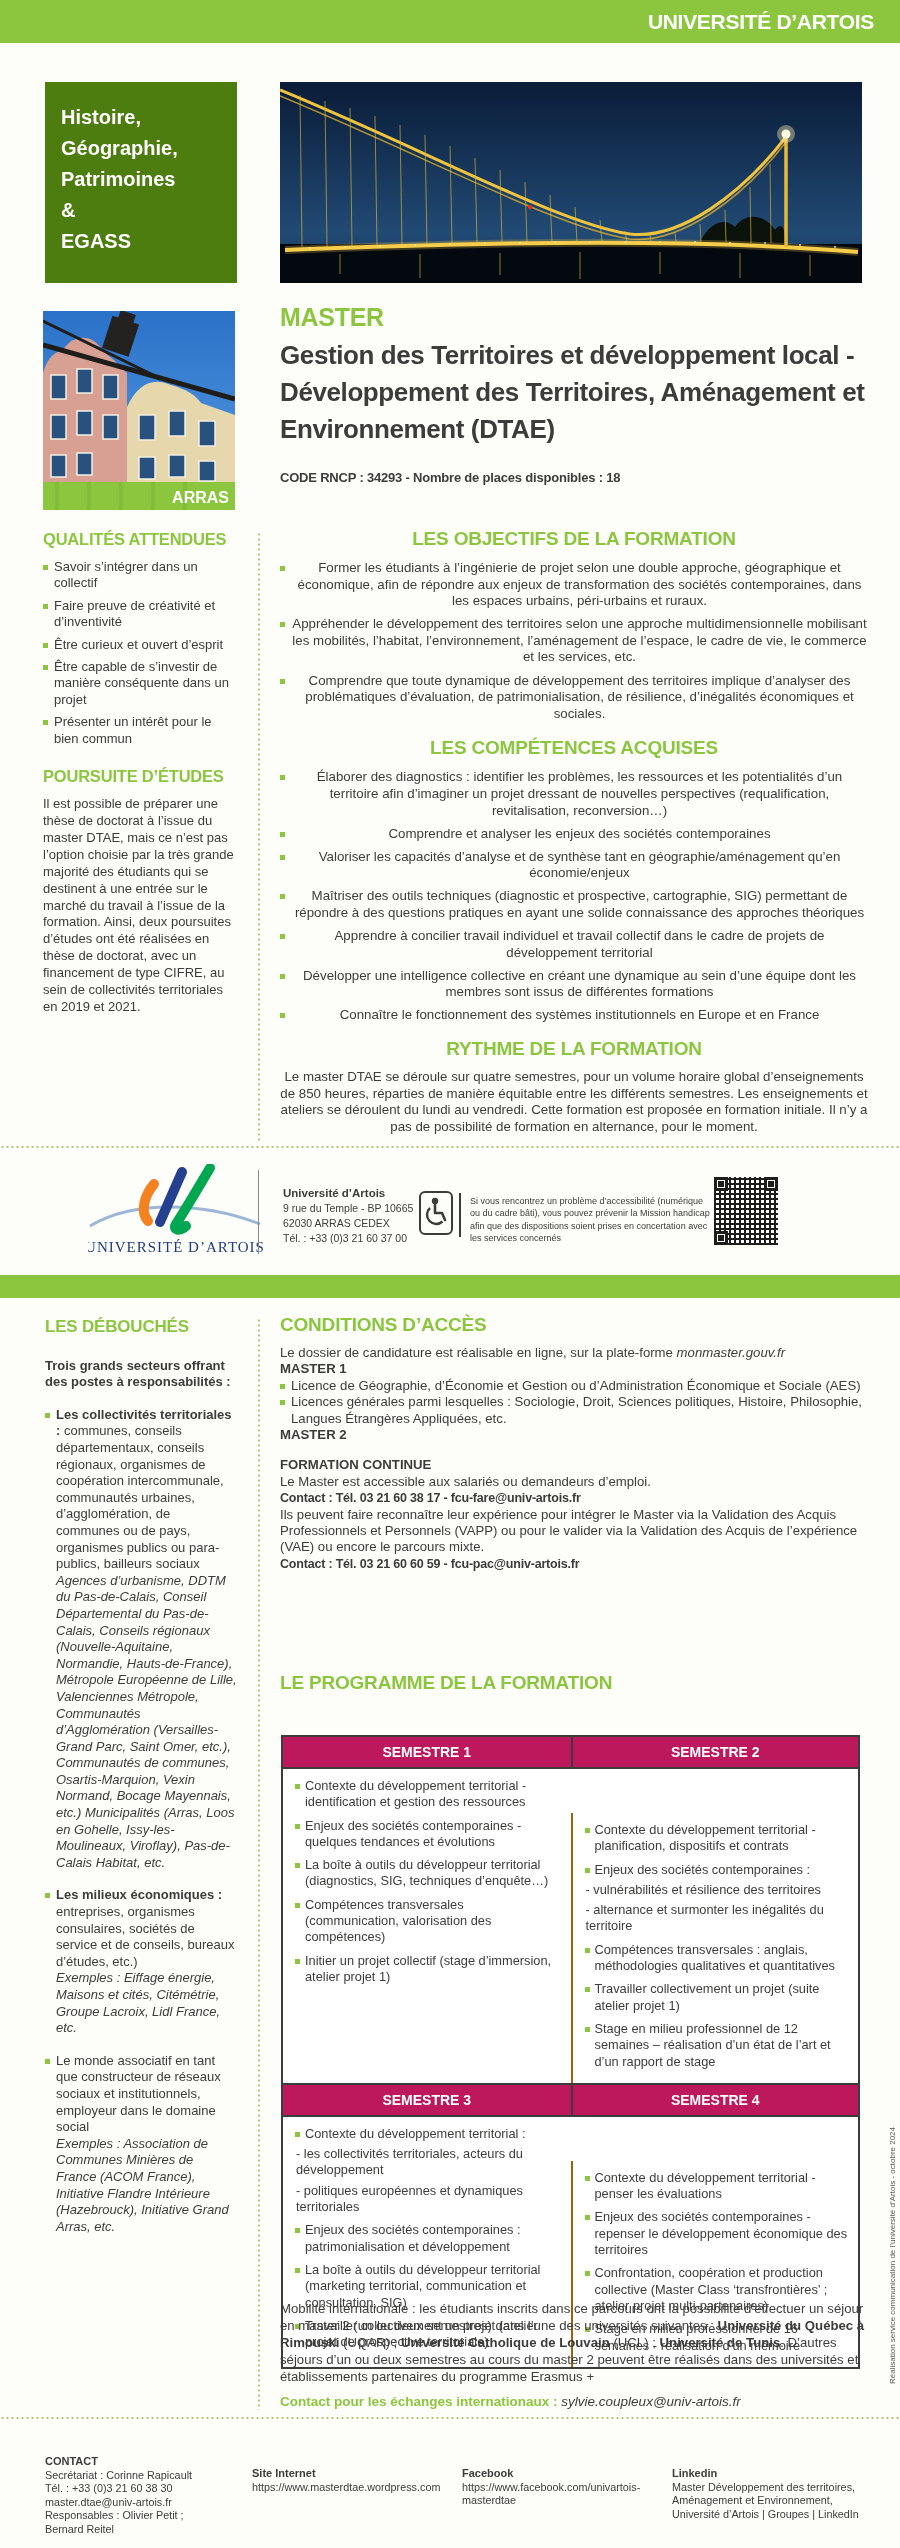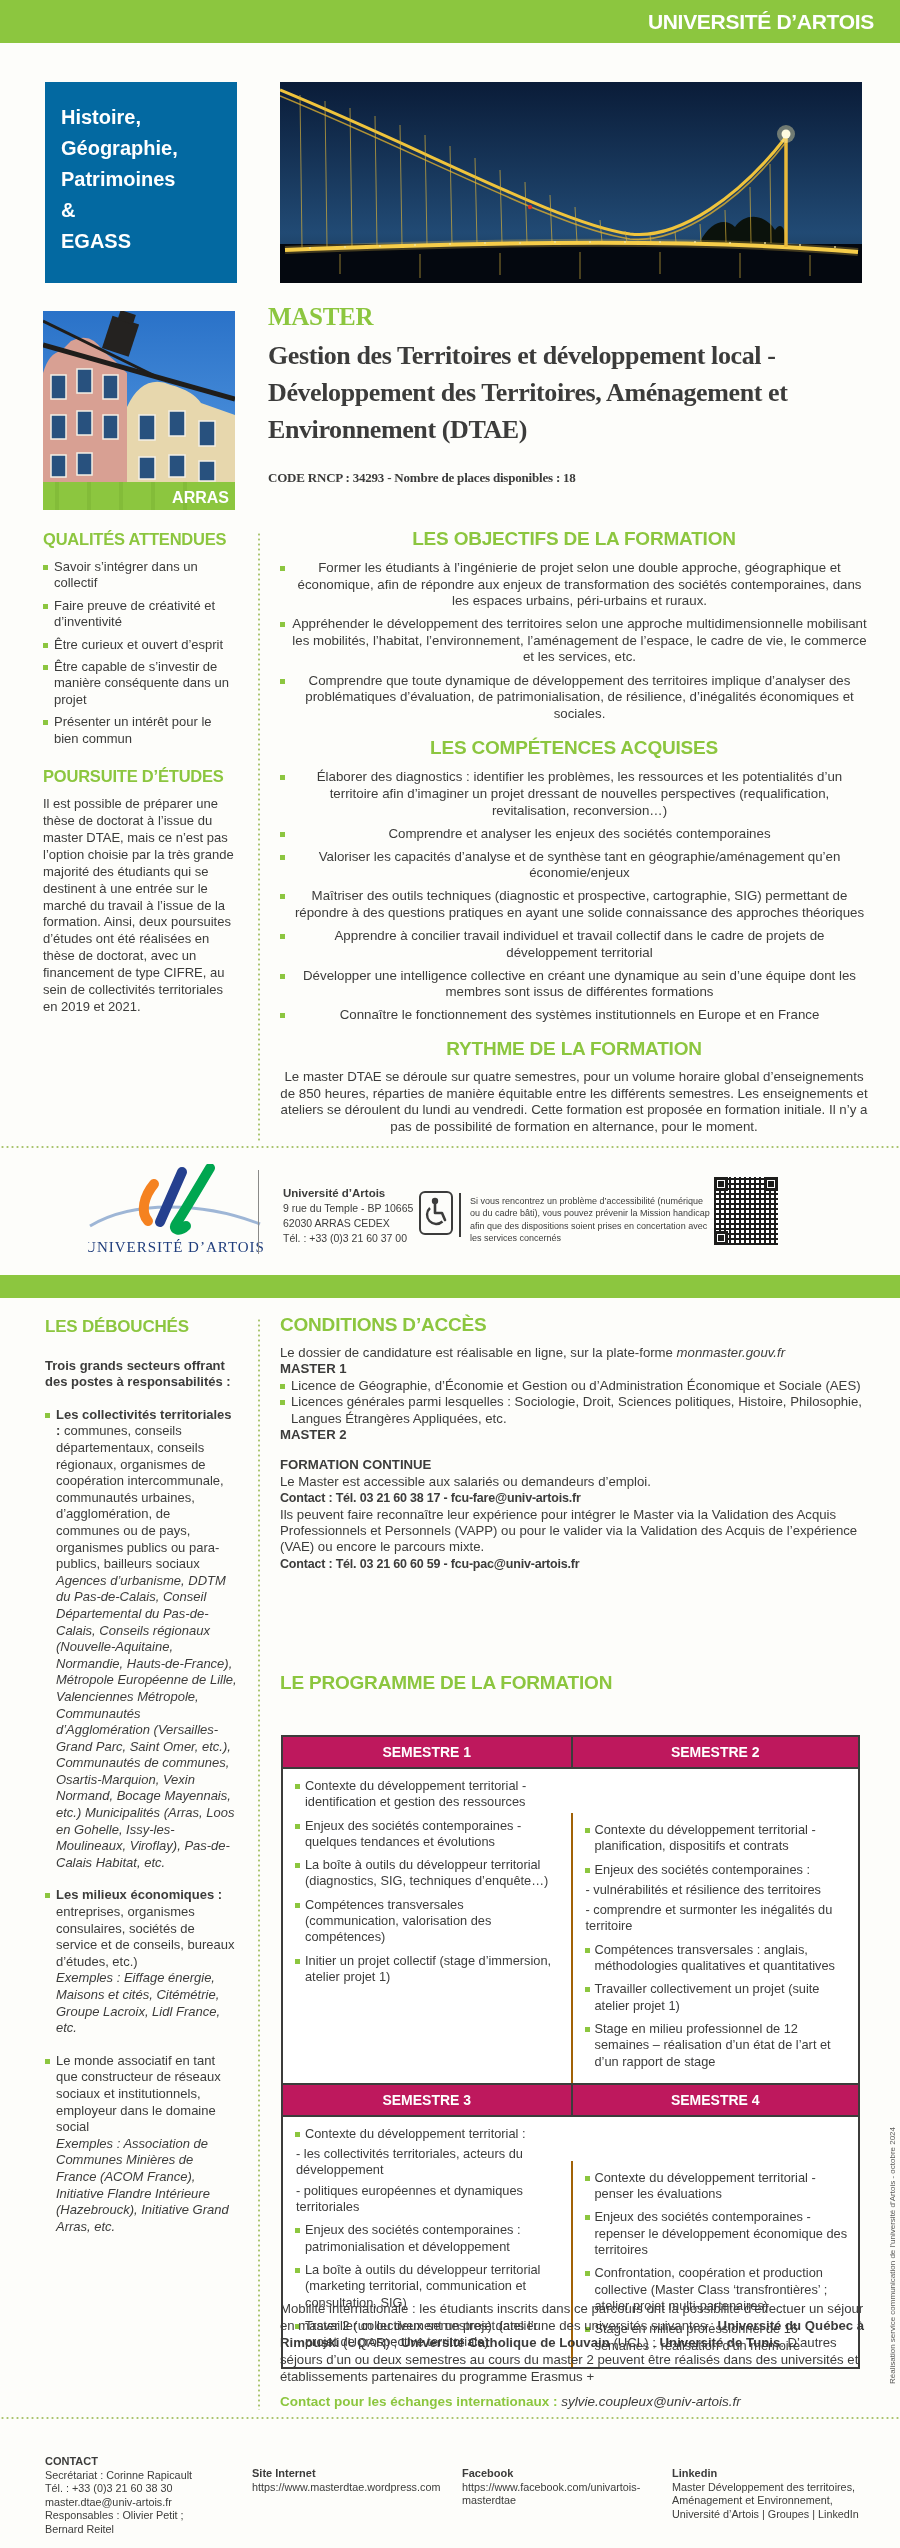--- a/index.html
+++ b/index.html
@@ -3,27 +3,27 @@
 <meta charset="utf-8">
 <style>
   html,body{margin:0;padding:0;background:#e8e8e8;}
   .page{position:relative;width:900px;height:2548px;background:#fdfdfa;margin:0 auto;
         font-family:"Liberation Sans",sans-serif;color:#3c3c3b;overflow:hidden;}
   
   .banner{position:absolute;left:0;top:0;width:900px;height:43px;background:#8cc63f;}
   .banner span{display:block;text-align:right;padding-right:26px;line-height:43px;
         color:#fff;font-weight:bold;font-size:21px;letter-spacing:-0.3px;}
   
-  .faculty{position:absolute;left:45px;top:82px;width:192px;height:201px;background:#0369a1;
+  .faculty{position:absolute;left:45px;top:82px;width:192px;height:201px;background:#4d7c0f;
         color:#fff;font-weight:bold;font-size:20px;line-height:31px;padding:20px 0 0 16px;box-sizing:border-box;}
   
   .bridge{position:absolute;left:280px;top:82px;width:582px;height:201px;}
   .arras{position:absolute;left:43px;top:311px;width:192px;height:199px;}
   
-  .masterblk{position:absolute;left:268px;top:303px;width:588px;font-family:Liberation Serif, serif;}
+  .masterblk{position:absolute;left:280px;top:303px;width:588px;}
   .degree{color:#8cc63f;font-weight:bold;font-size:25px;line-height:28px;letter-spacing:-0.3px;}
   .mtitle{font-weight:bold;font-size:26px;line-height:37px;letter-spacing:-0.4px;margin-top:6px;}
   .mcode{font-weight:bold;font-size:13px;margin-top:22px;letter-spacing:-0.2px;}
   
   .vdot{position:absolute;width:2px;background-image:radial-gradient(circle,#aac56f 1px,transparent 1.2px);
         background-size:2px 5px;background-repeat:repeat-y;}
   .hdot{position:absolute;height:2px;background-image:radial-gradient(circle,#aac56f 1px,transparent 1.2px);
         background-size:5px 2px;background-repeat:repeat-x;}
   .band{position:absolute;left:0;top:1275px;width:900px;height:23px;background:#8cc63f;}
   
@@ -353,21 +353,21 @@
         <li>Contexte du développement territorial - identification et gestion des ressources</li>
         <li>Enjeux des sociétés contemporaines - quelques tendances et évolutions</li>
         <li>La boîte à outils du développeur territorial (diagnostics, SIG, techniques d’enquête…)</li>
         <li>Compétences transversales (communication, valorisation des compétences)</li>
         <li>Initier un projet collectif (stage d’immersion, atelier projet 1)</li>
       </ul>
       <ul>
         <li>Contexte du développement territorial - planification, dispositifs et contrats</li>
         <li>Enjeux des sociétés contemporaines :</li>
         <li class="sub">- vulnérabilités et résilience des territoires</li>
-        <li class="sub">- comprendre et surmonter les inégalités du territoire</li>
+        <li class="sub">- alternance et surmonter les inégalités du territoire</li>
         <li>Compétences transversales : anglais, méthodologies qualitatives et quantitatives</li>
         <li>Travailler collectivement un projet (suite atelier projet 1)</li>
         <li>Stage en milieu professionnel de 12 semaines – réalisation d’un état de l’art et d’un rapport de stage</li>
       </ul>
     </div>
     <div class="pt-head">
       <div>SEMESTRE 3</div>
       <div>SEMESTRE 4</div>
     </div>
     <div class="pt-body pt-b2">

